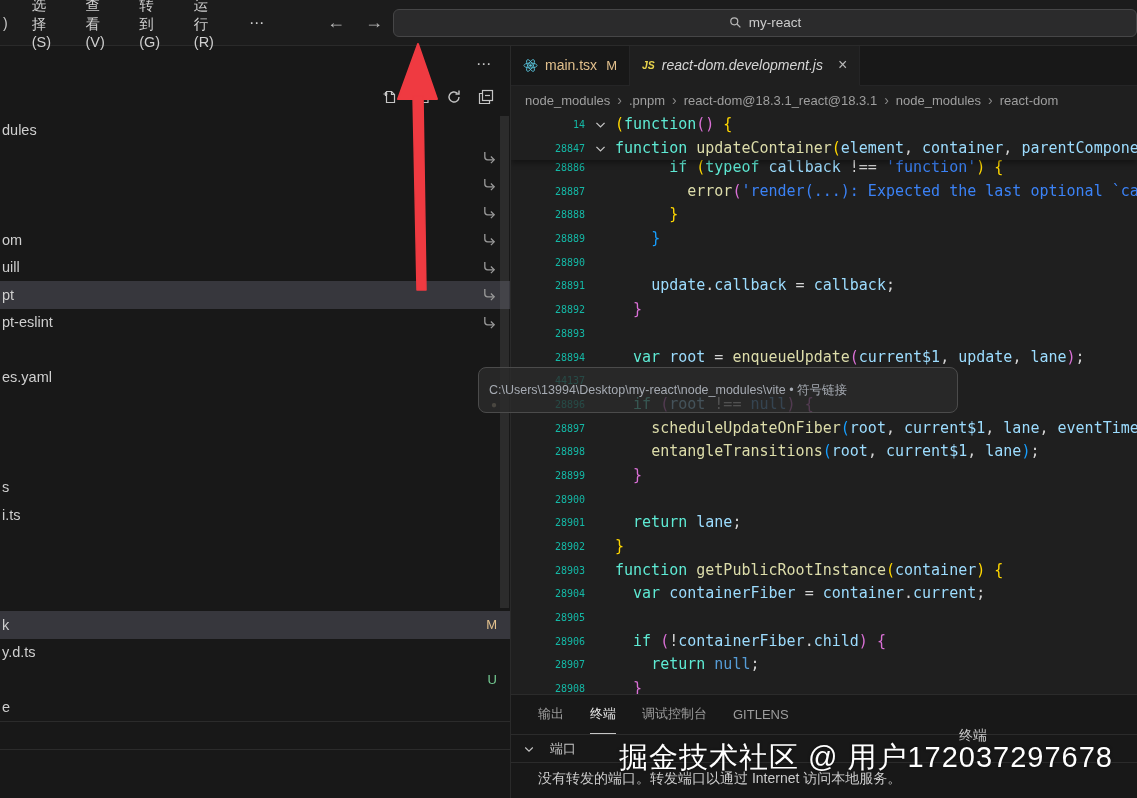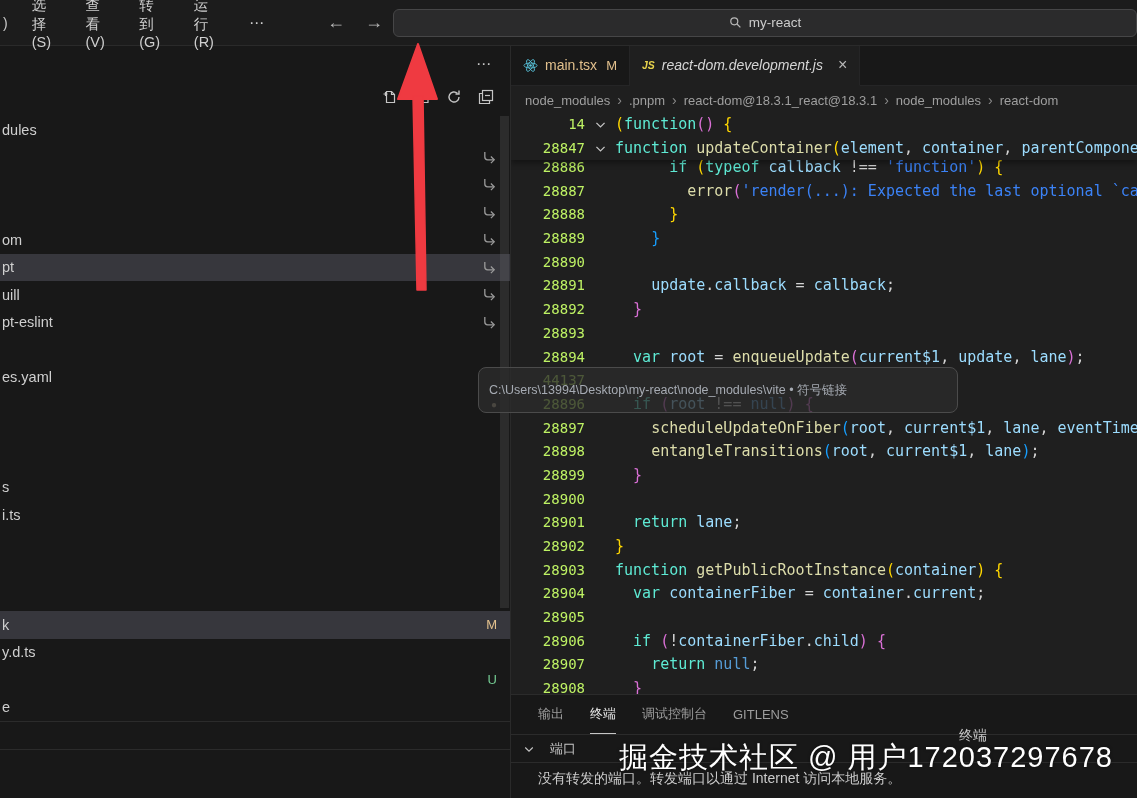--- a/index.html
+++ b/index.html
@@ -54,21 +54,21 @@
 
   .breadcrumb{height:28px;display:flex;align-items:center;font-size:13px;color:#9f9f9f;
     padding-left:14px;gap:7px;background:#1f1f1f;white-space:nowrap;overflow:hidden}
   .bc-sep{color:#8a8a8a;font-size:14px}
   .bc-item{white-space:nowrap}
 
   .codearea{position:absolute;top:68px;left:0;right:0;bottom:103px;overflow:hidden;
     font-family:"DejaVu Sans Mono","Liberation Mono",monospace;font-size:15px}
   #codeLines{padding-top:43px}
   .cl{display:flex;height:23.7px;line-height:23.7px;white-space:pre}
-  .ln{width:74px;text-align:right;color:#bef264;flex:none;font-size:14px}
+  .ln{width:74px;text-align:right;color:#14b8a6;flex:none;font-size:10px}
   .fold{width:30px;flex:none;display:flex;align-items:center;justify-content:center;color:#c5c5c5}
   .lc{flex:1;white-space:pre;overflow:hidden}
   .sticky{position:absolute;top:0;left:0;right:0;background:#1f1f1f;
     box-shadow:0 3px 6px rgba(0,0,0,.4);z-index:3}
   .tk-kw{color:#5eead4}.tk-kb{color:#569CD6}.tk-fn{color:#DCDCAA}.tk-vr{color:#9CDCFE}
   .tk-st{color:#3b82f6}.tk-pl{color:#D4D4D4}.tk-b1{color:#FFD700}.tk-b2{color:#DA70D6}.tk-b3{color:#179FFF}
 
   
   .panel{position:absolute;left:0;right:0;bottom:0;height:103px;background:#181818;
     border-top:1px solid #2b2b2b;z-index:4}
@@ -187,31 +187,31 @@
       </div>
       <div class="sb-row">
         <span class="sb-label">om</span>
         <span class="icon">
           <svg width="15" height="15" viewBox="0 0 16 16" fill="none" stroke="#9a9a9a" stroke-width="1.4">
             <path d="M3 2v5.5a3 3 0 0 0 3 3h6.5"></path>
             <path d="M9.5 7l3.5 3.5L9.5 14"></path>
           </svg>
         </span>
       </div>
+      <div class="sb-row">
+        <span class="sb-label">uill</span>
+        <span class="icon">
+          <svg width="15" height="15" viewBox="0 0 16 16" fill="none" stroke="#9a9a9a" stroke-width="1.4">
+            <path d="M3 2v5.5a3 3 0 0 0 3 3h6.5"></path>
+            <path d="M9.5 7l3.5 3.5L9.5 14"></path>
+          </svg>
+        </span>
+      </div>
       <div class="sb-row sel">
         <span class="sb-label">pt</span>
-        <span class="icon">
-          <svg width="15" height="15" viewBox="0 0 16 16" fill="none" stroke="#9a9a9a" stroke-width="1.4">
-            <path d="M3 2v5.5a3 3 0 0 0 3 3h6.5"></path>
-            <path d="M9.5 7l3.5 3.5L9.5 14"></path>
-          </svg>
-        </span>
-      </div>
-      <div class="sb-row">
-        <span class="sb-label">uill</span>
         <span class="icon">
           <svg width="15" height="15" viewBox="0 0 16 16" fill="none" stroke="#9a9a9a" stroke-width="1.4">
             <path d="M3 2v5.5a3 3 0 0 0 3 3h6.5"></path>
             <path d="M9.5 7l3.5 3.5L9.5 14"></path>
           </svg>
         </span>
       </div>
       <div class="sb-row">
         <span class="sb-label">pt-eslint</span>
         <span class="icon">

